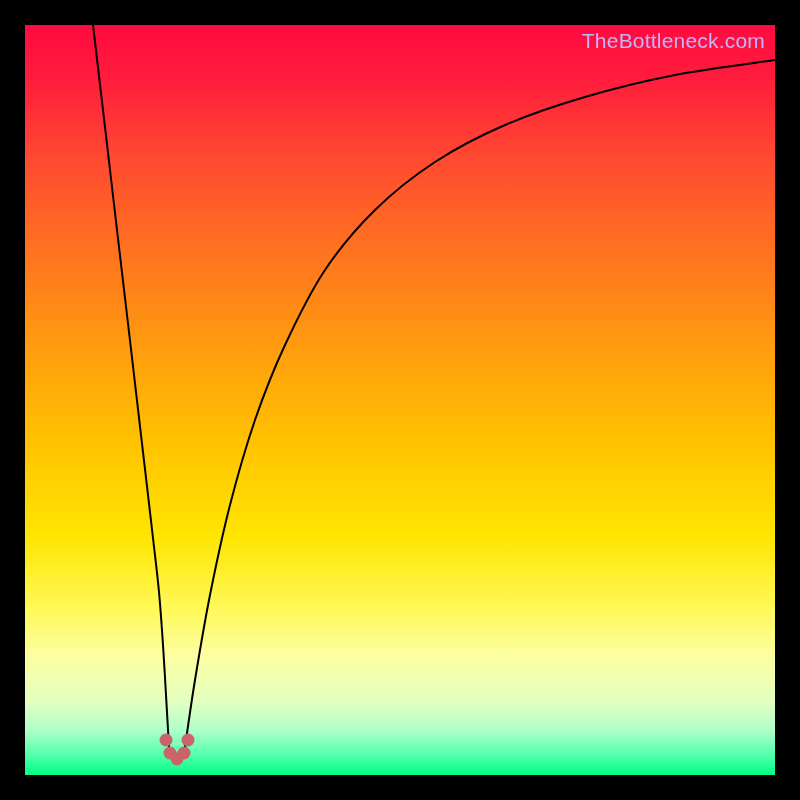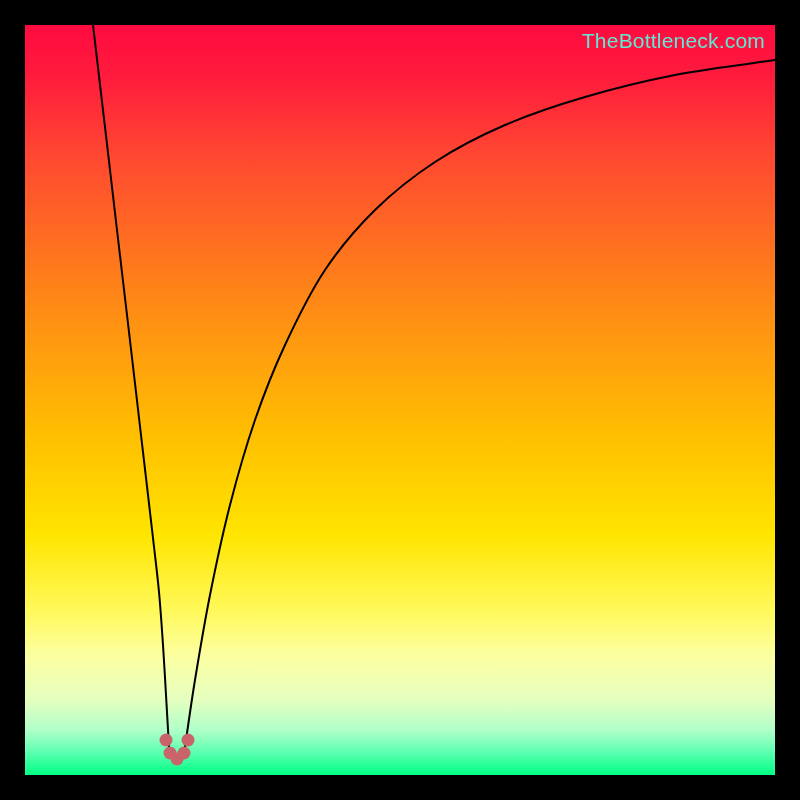--- a/index.html
+++ b/index.html
@@ -44,21 +44,21 @@
       #e5ffc0 90%,
       #b0ffc8 94%,
       #5cffb0 97%,
       #00ff85 100%
     );
   }
   .watermark {
     position: absolute;
     top: 4px;
     right: 10px;
-    color: #5eead4;
+    color: #c4b5fd;
     font-size: 21px;
     font-weight: 400;
     letter-spacing: 0.2px;
     user-select: none;
   }
   svg.curves {
     position: absolute;
     left: 0;
     top: 0;
   }

